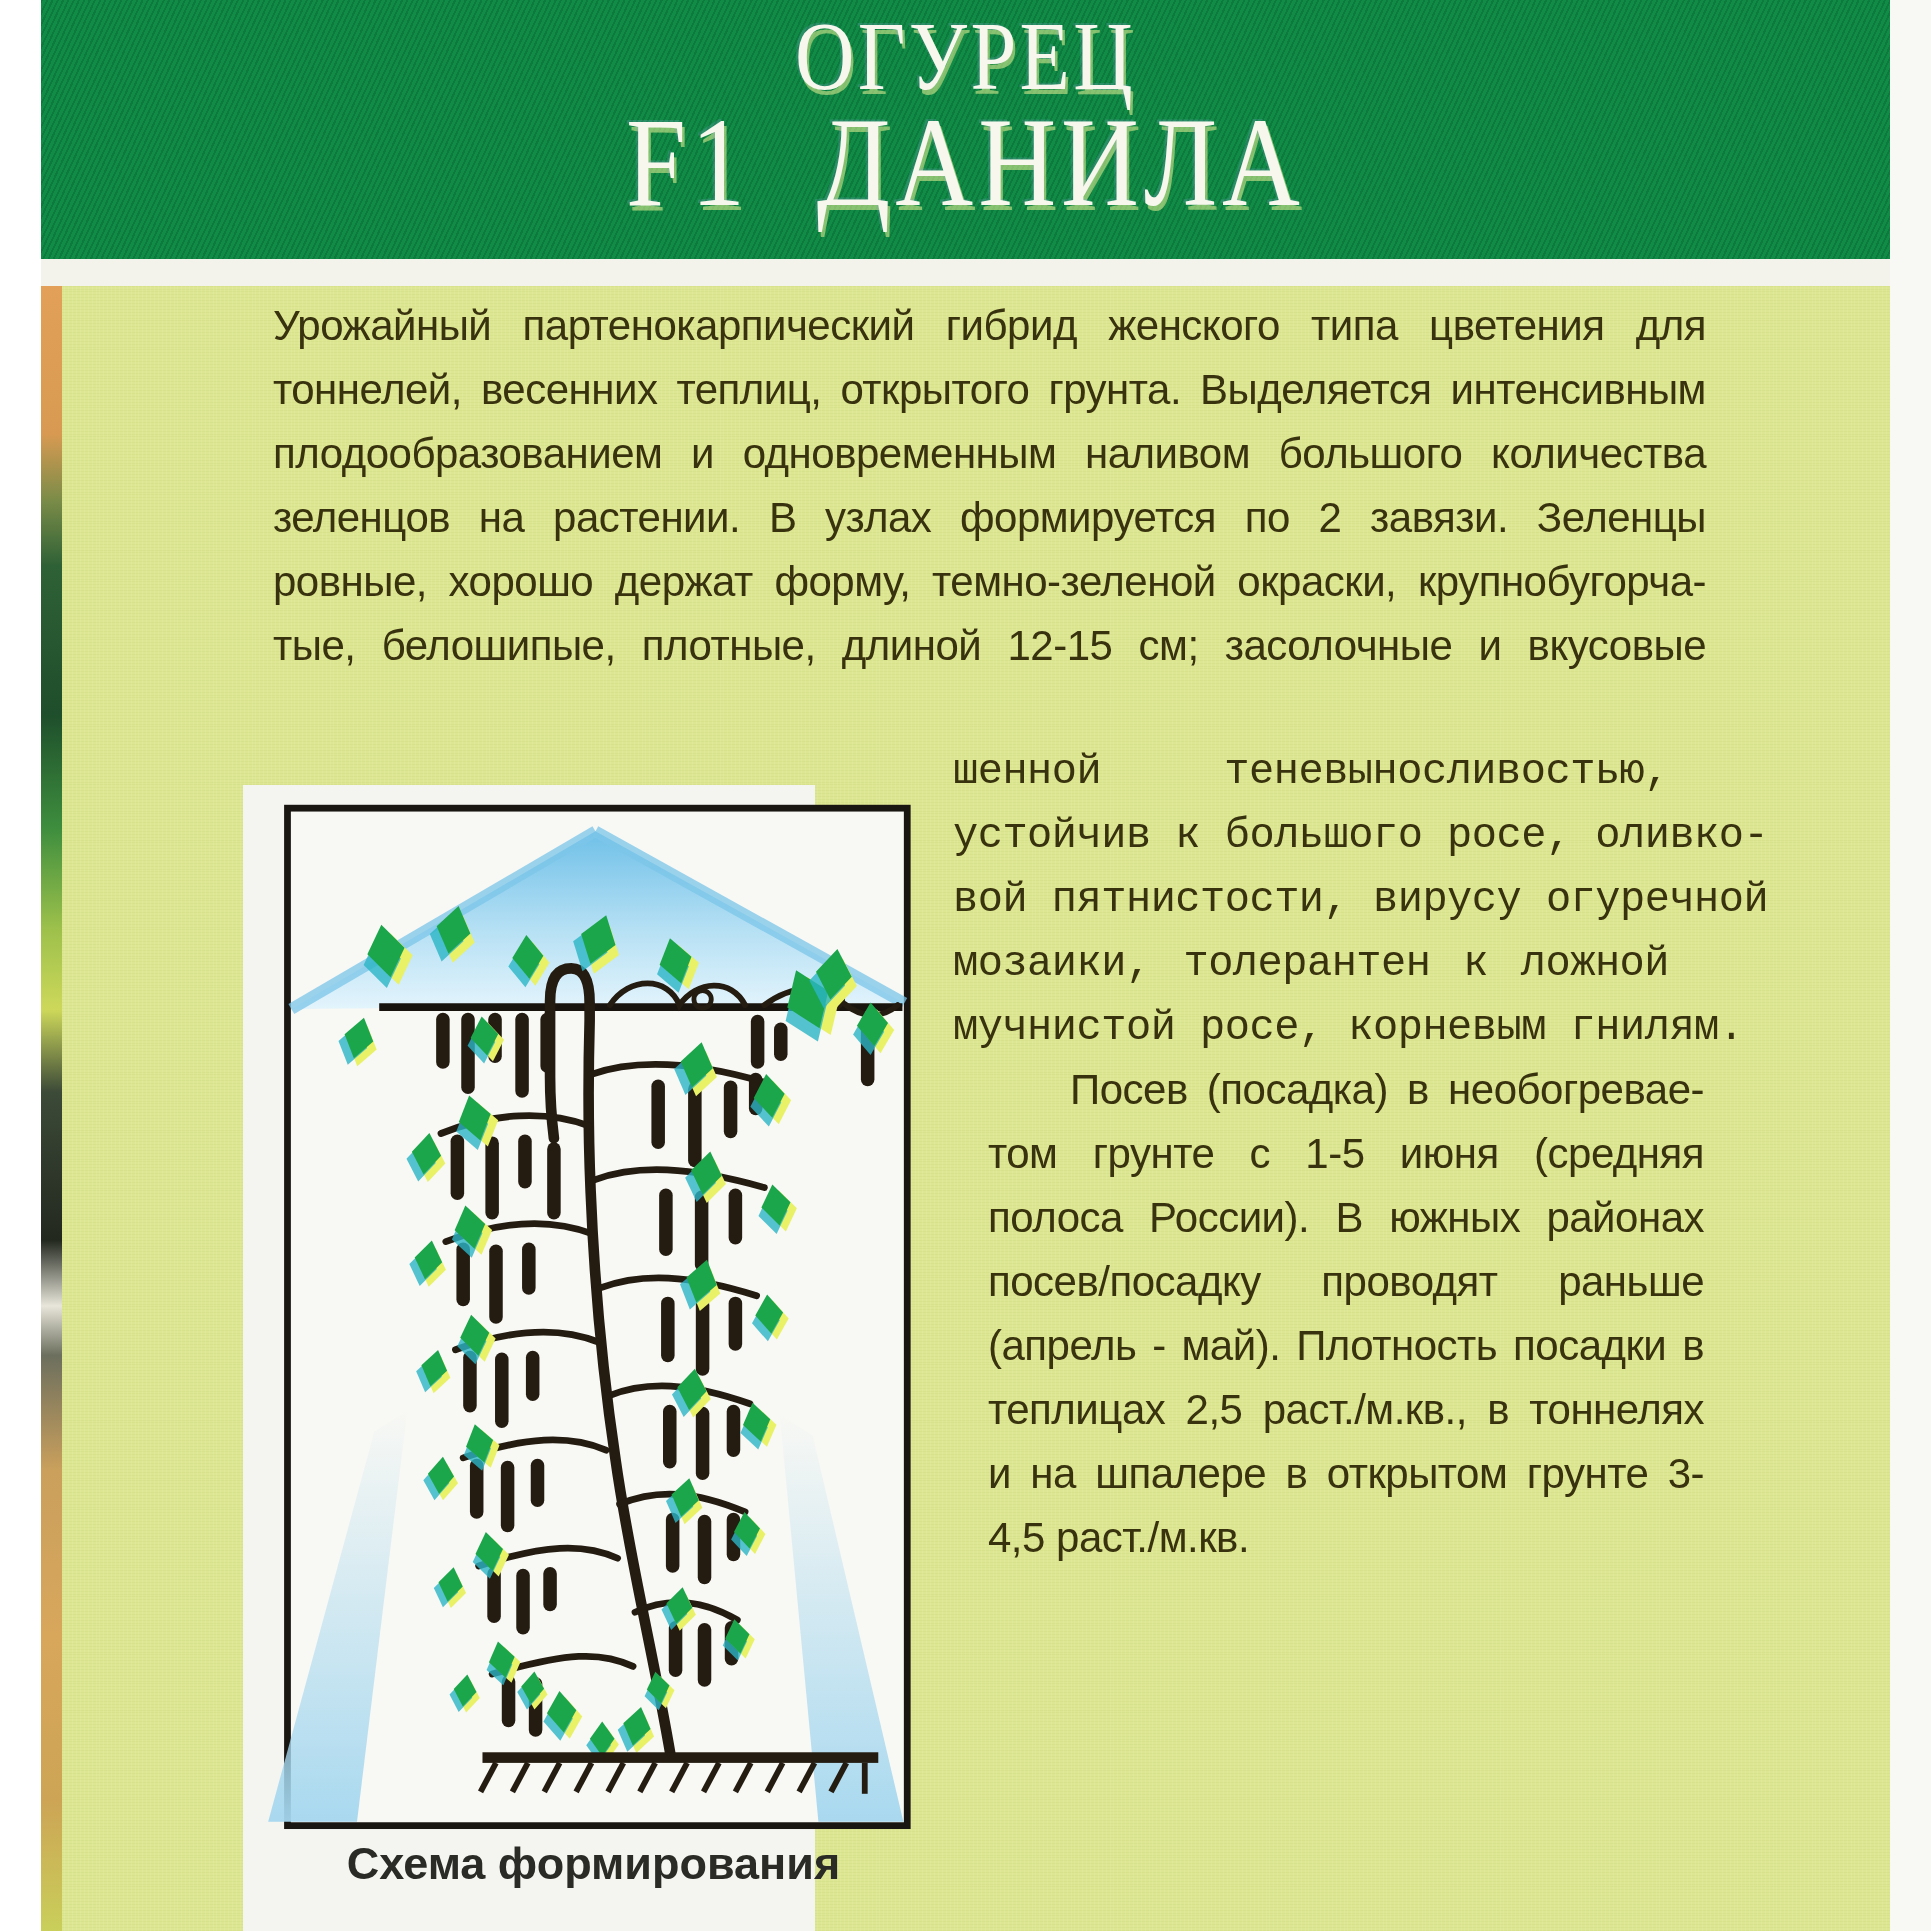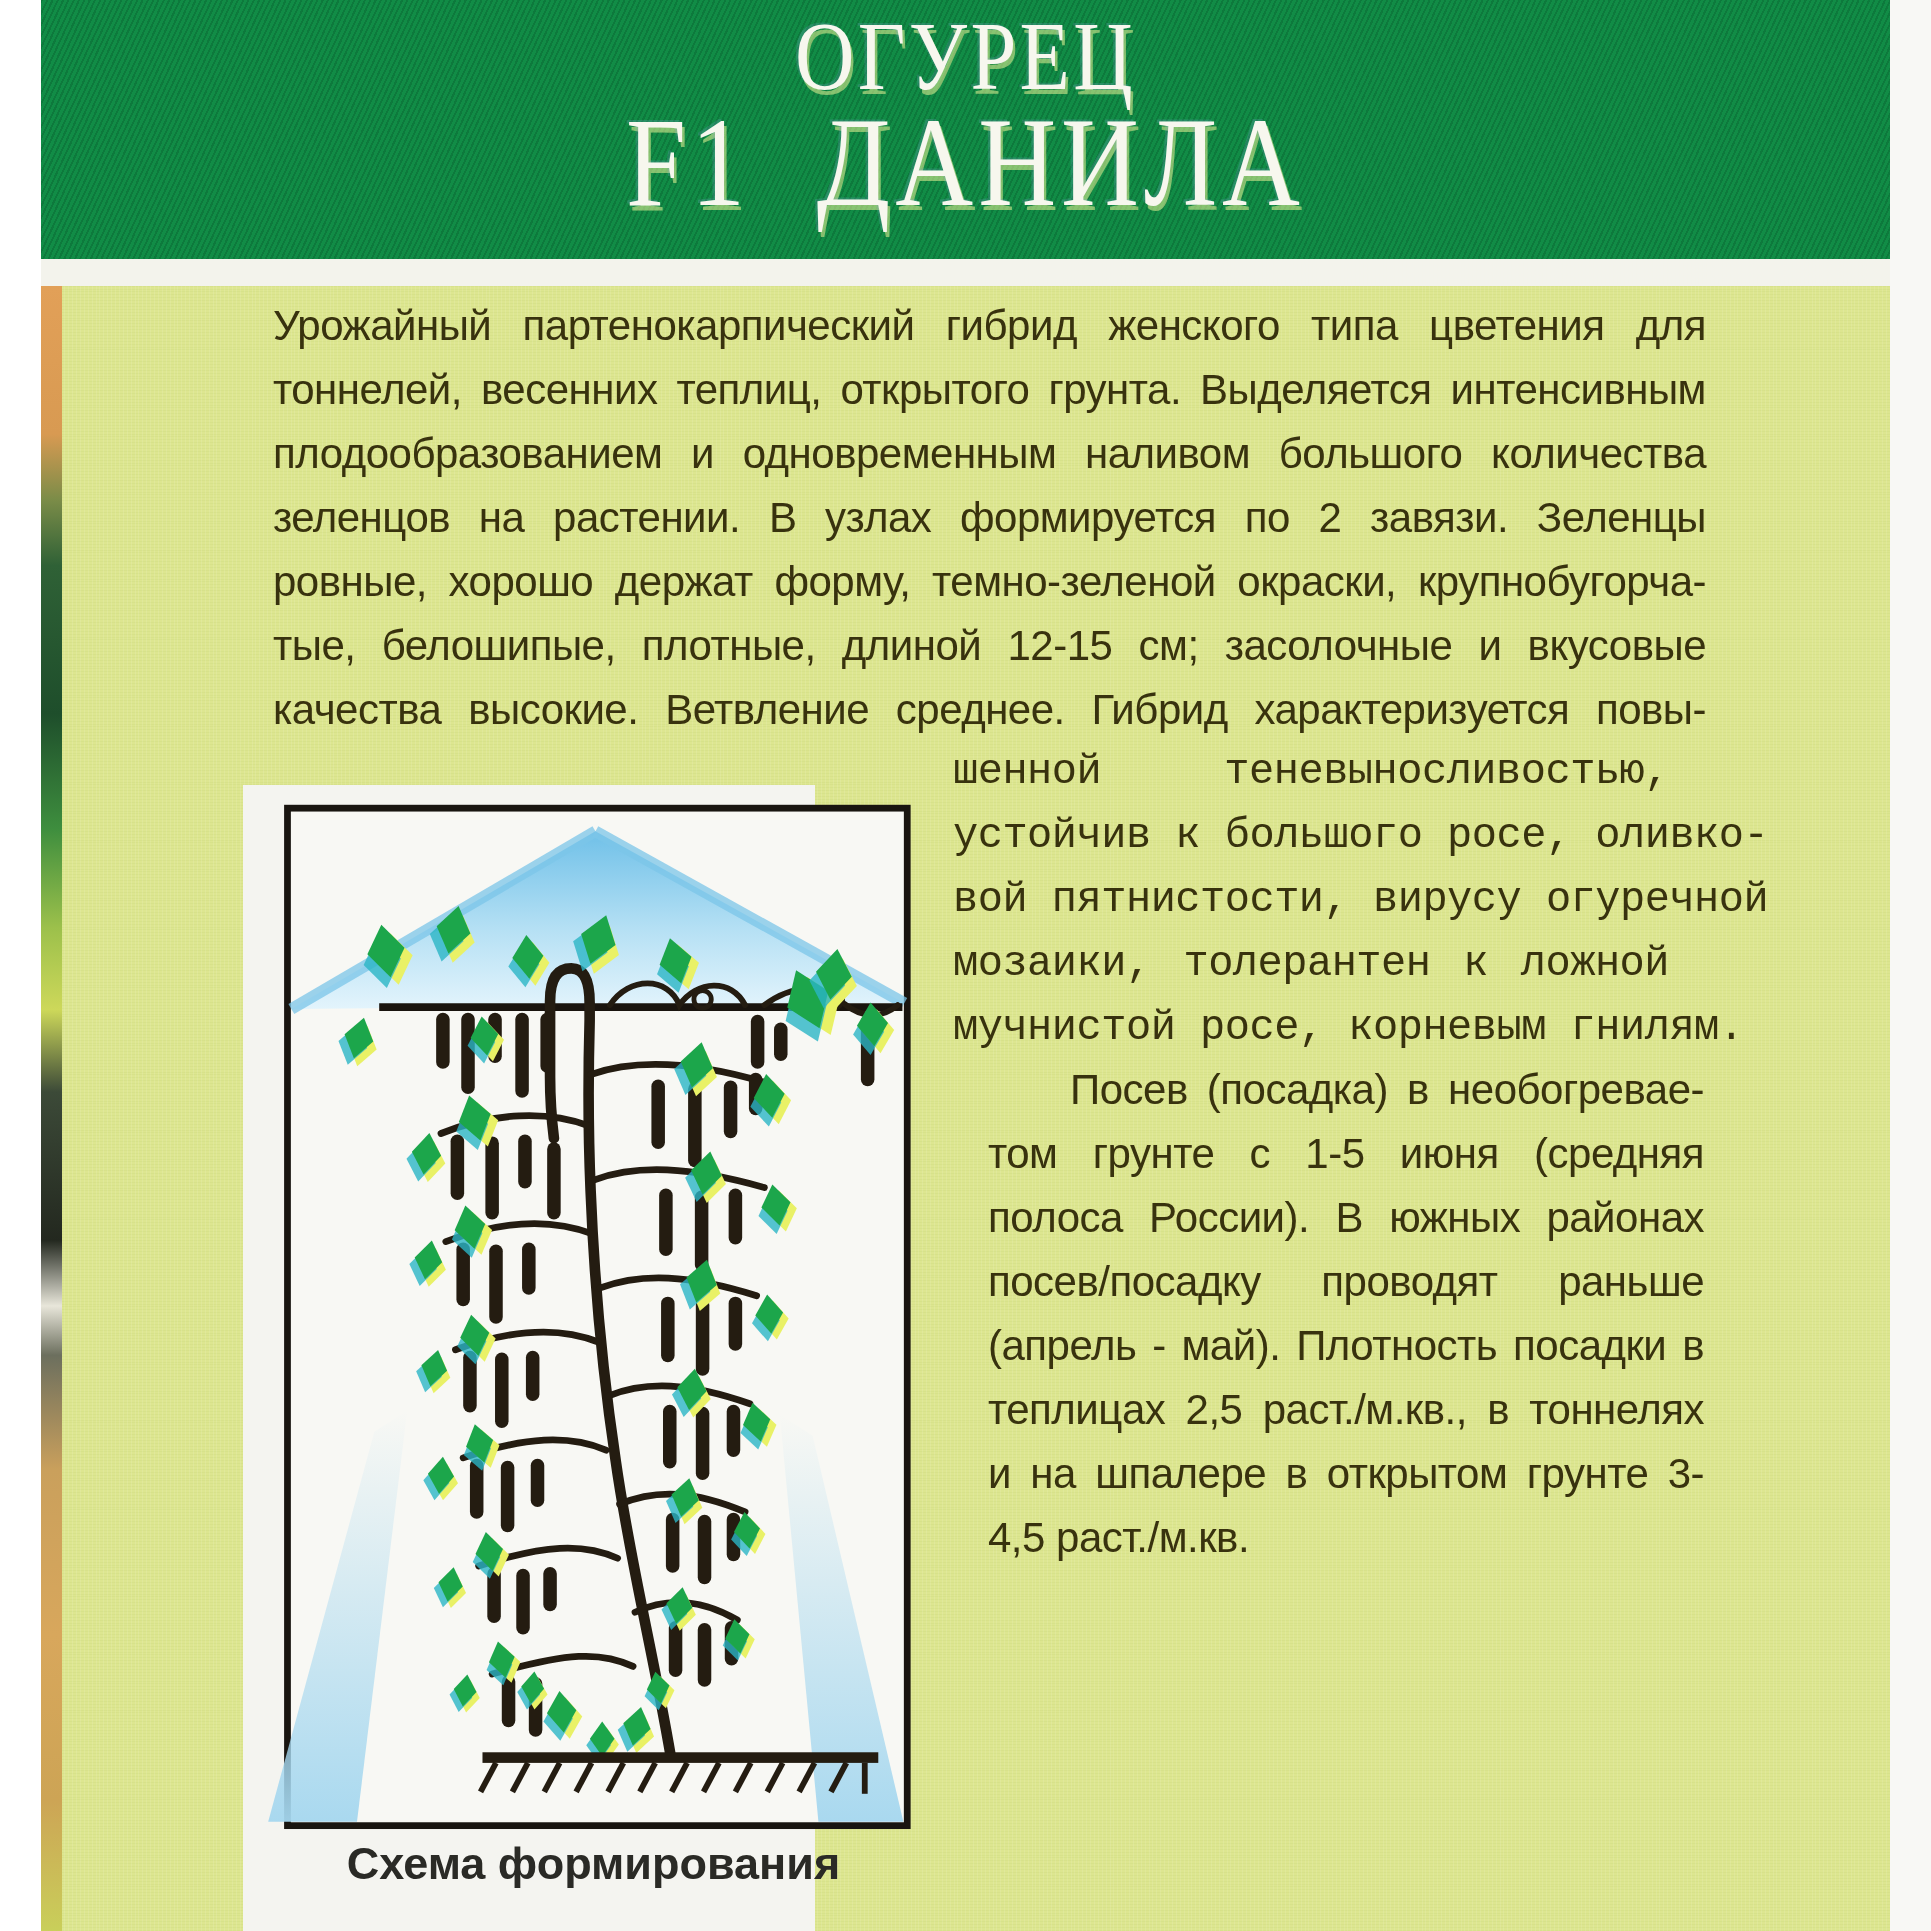--- a/index.html
+++ b/index.html
@@ -64,21 +64,20 @@
   </div>
   <div class="photostrip"></div>
 
   <div class="col p1">
     <div class="ln">Урожайный партенокарпический гибрид женского типа цветения для</div>
     <div class="ln">тоннелей, весенних теплиц, открытого грунта. Выделяется интенсивным</div>
     <div class="ln">плодообразованием и одновременным наливом большого количества</div>
     <div class="ln">зеленцов на растении. В узлах формируется по 2 завязи. Зеленцы</div>
     <div class="ln">ровные, хорошо держат форму, темно-зеленой окраски, крупнобугорча-</div>
     <div class="ln">тые, белошипые, плотные, длиной 12-15 см; засолочные и вкусовые</div>
-    <div class="ln">качества высокие. Ветвление среднее. Гибрид характеризуется повы-</div>
   </div>
 
   <div class="col p1b">
     <div class="ln">шенной теневыносливостью,</div>
     <div class="ln">устойчив к большого росе, оливко-</div>
     <div class="ln">вой пятнистости, вирусу огуречной</div>
     <div class="ln">мозаики, толерантен к ложной</div>
     <div class="ln last">мучнистой росе, корневым гнилям.</div>
   </div>
 

